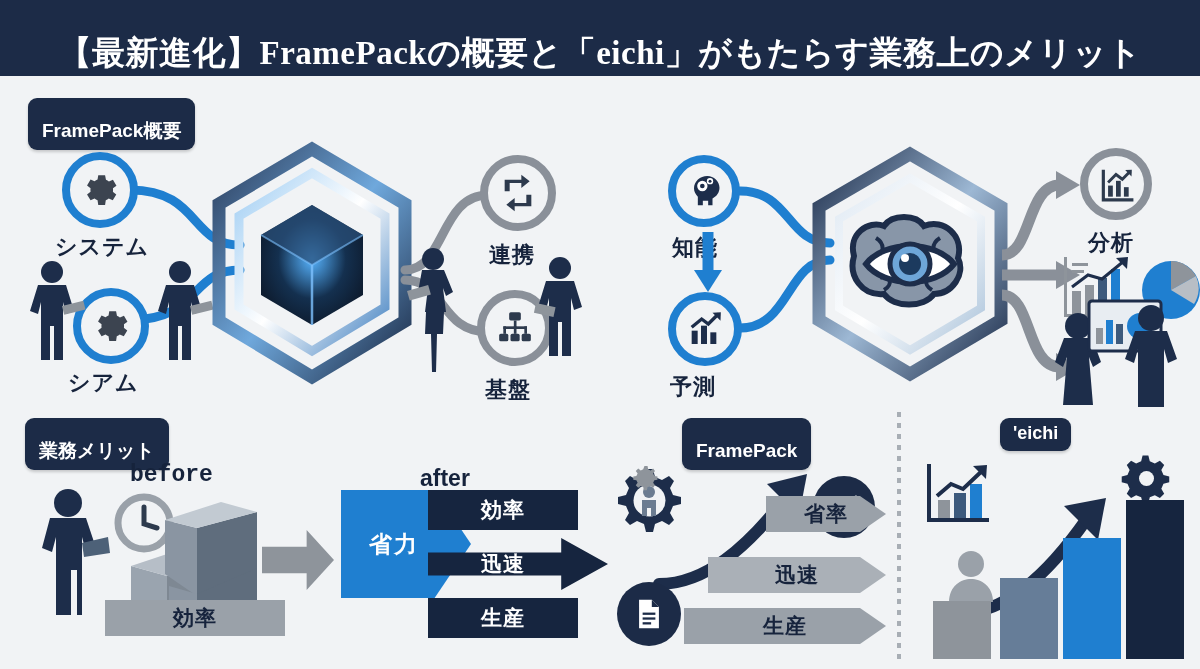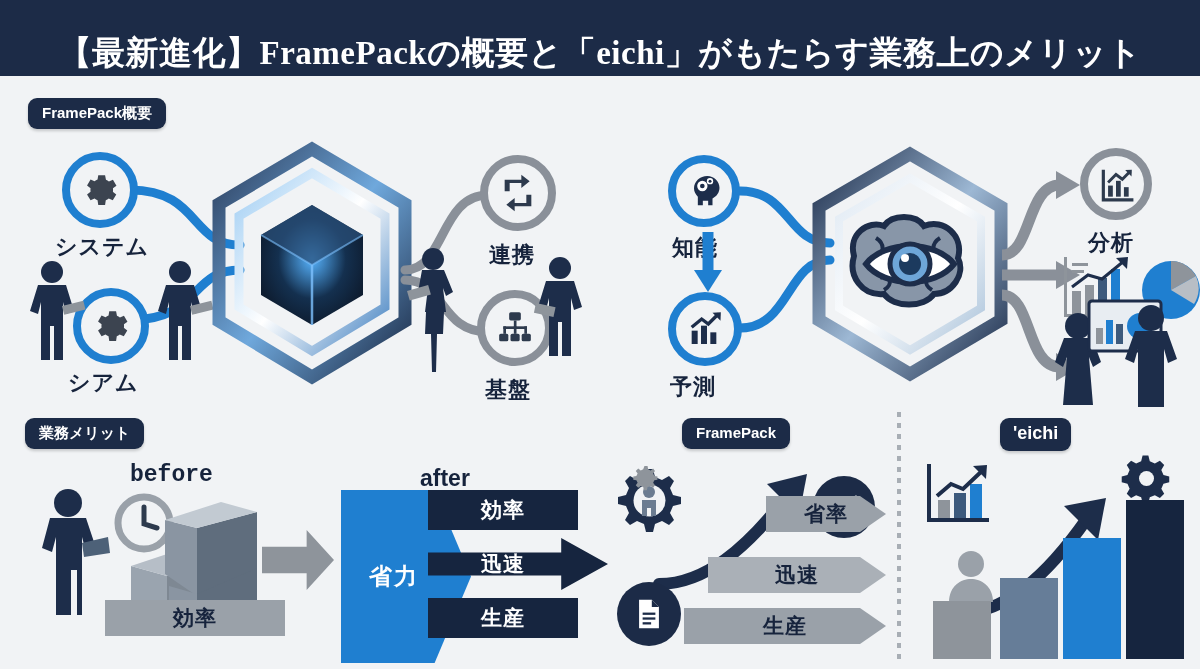--- a/index.html
+++ b/index.html
@@ -22,22 +22,22 @@
     color:#ffffff;font-size:33px;font-weight:bold;letter-spacing:.5px;
     white-space:nowrap;
     font-family:"Liberation Serif","DejaVu Serif",serif;
   }
 
   
   .badge{
     position:absolute;
     background:#1c2b47;color:#fff;
     border-radius:9px;
-    font-size:15px;font-weight:bold;
-    padding:6px 14px 8px 14px;
+    font-size:19px;font-weight:bold;
+    padding:22px 14px 8px 14px;
     white-space:nowrap;
     box-shadow:0 2px 3px rgba(0,0,0,.18);
     line-height:1.15;
   }
   .badge.small{font-size:18px;padding:5px 13px 7px 13px;}
 
   
   .lbl{
     position:absolute;color:#16233c;font-weight:bold;white-space:nowrap;
   }
@@ -380,21 +380,21 @@
       <polygon points="72,96 44,88 44,120 72,128" fill="#8a95a2"></polygon>
     </g>
   </svg>
 
   <div class="bar-plain" style="left:105px;top:600px;width:180px;height:36px;background:#9aa1a9;">効率</div>
 
   <div class="grayarrow" style="left:262px;top:530px;width:72px;height:60px;"></div>
 
   <div class="lbl lbl-en" style="left:420px;top:465px;">after</div>
 
-  <div class="bigchev" style="left:341px;top:490px;width:130px;height:173px;">
+  <div class="bigchev" style="left:341px;top:490px;width:130px;height:108px;">
     <span>省力</span>
   </div>
 
   <div class="chev navy" style="left:428px;top:490px;width:150px;height:40px;">効率</div>
   <div class="bigarrow" style="left:428px;top:538px;width:180px;height:52px;"></div>
   <div class="chev navy2" style="left:428px;top:540px;width:150px;height:48px;background:transparent;">迅速</div>
   <div class="chev navy" style="left:428px;top:598px;width:150px;height:40px;">生産</div>
 
   <div class="badge" style="left:682px;top:418px;">FramePack</div>
 

